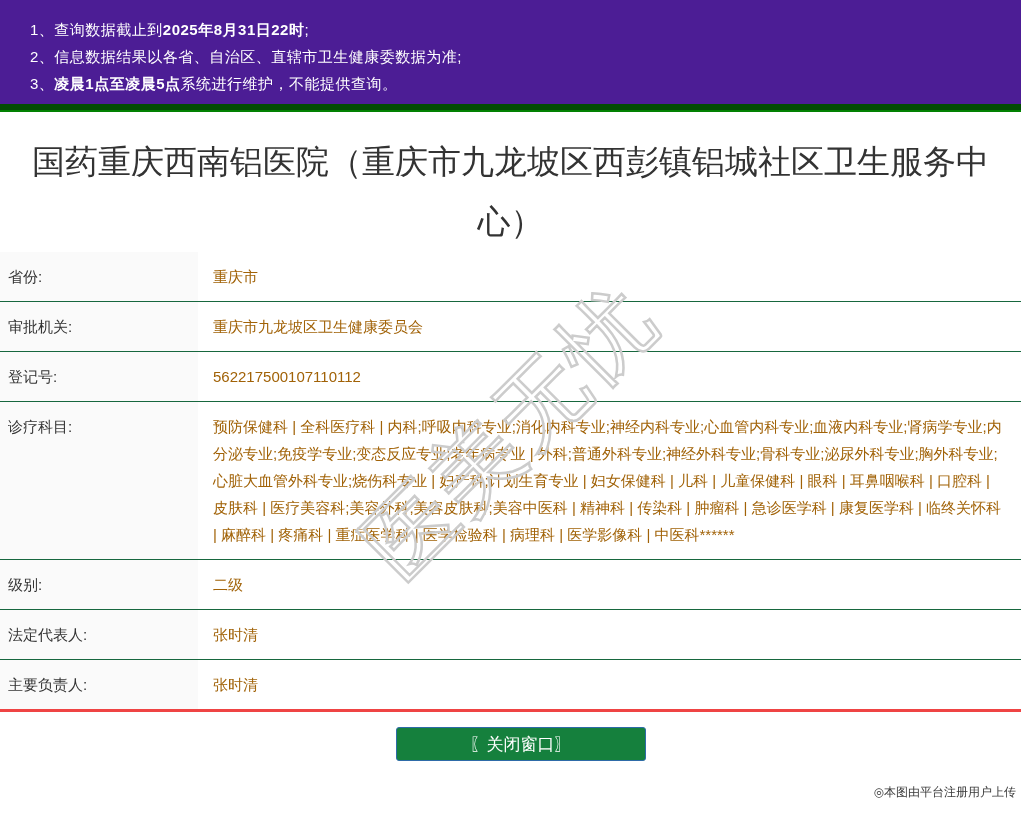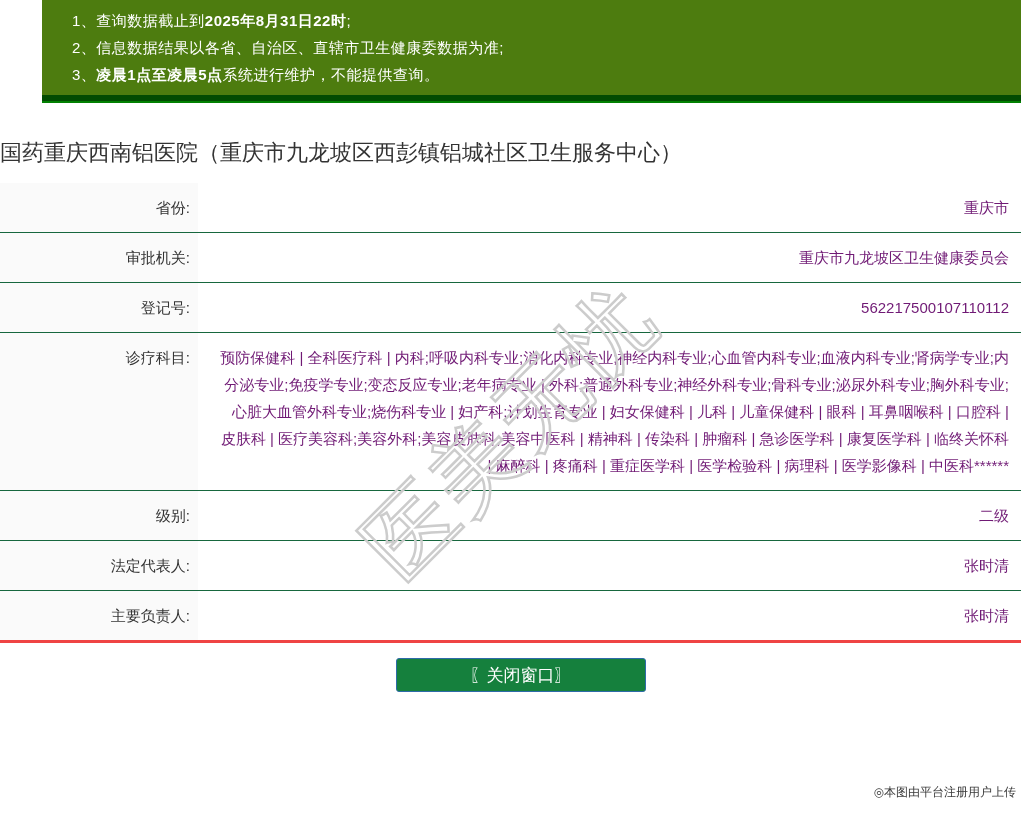--- a/index.html
+++ b/index.html
@@ -3,42 +3,42 @@
 <meta charset="utf-8">
 <style>
   html,body{margin:0;padding:0}
   body{
     width:1021px;height:821px;
     font-family:"Liberation Sans","DejaVu Sans",sans-serif;
     color:#333;background:#fff;position:relative;overflow:hidden;
   }
   
   .notice-bar{
-    background:#4d7c0f;
+    background:#4c1d95;
     border-bottom:6px solid #024b02;
     box-shadow:0 2px 0 #028102;
-    padding:7px 10px 7px 30px;
-    color:#fff;font-size:15px;margin-left:42px;
+    padding:16px 10px 7px 30px;
+    color:#fff;font-size:15px;
   }
   .notice-item{line-height:27px;letter-spacing:0.5px}
   .notice-item .b{font-weight:bold}
   
   .page-title{
     margin:22px 0 0 0;padding:0;
-    font-size:22px;font-weight:400;
-    line-height:60px;color:#333;
+    font-size:33px;font-weight:400;
+    text-align:center;line-height:60px;color:#333;
   }
   
   table.info{width:1021px;border-collapse:collapse;table-layout:fixed;margin-top:0}
   table.info td{
     vertical-align:top;font-size:15px;line-height:27px;
-    padding:11px 8px;word-break:break-all;text-align:right;
+    padding:11px 8px;word-break:break-all;
   }
   table.info td.lbl{width:182px;background:#fafafa}
-  table.info td.val{padding-left:15px;padding-right:12px;color:#701a75}
+  table.info td.val{padding-left:15px;padding-right:12px;color:#a16207}
   table.info tr{border-bottom:1px solid #17673e}
   table.info tr:last-child{border-bottom:3px solid #ef4444}
   
   .btn-row{margin-top:15px;text-align:center}
   button.close-btn{
     width:250px;height:34px;
     background:#15803d;color:#fff;
     border:1px solid #2e6ba8;border-radius:3px;
     font-size:17px;cursor:pointer;
     position:relative;left:10px;

